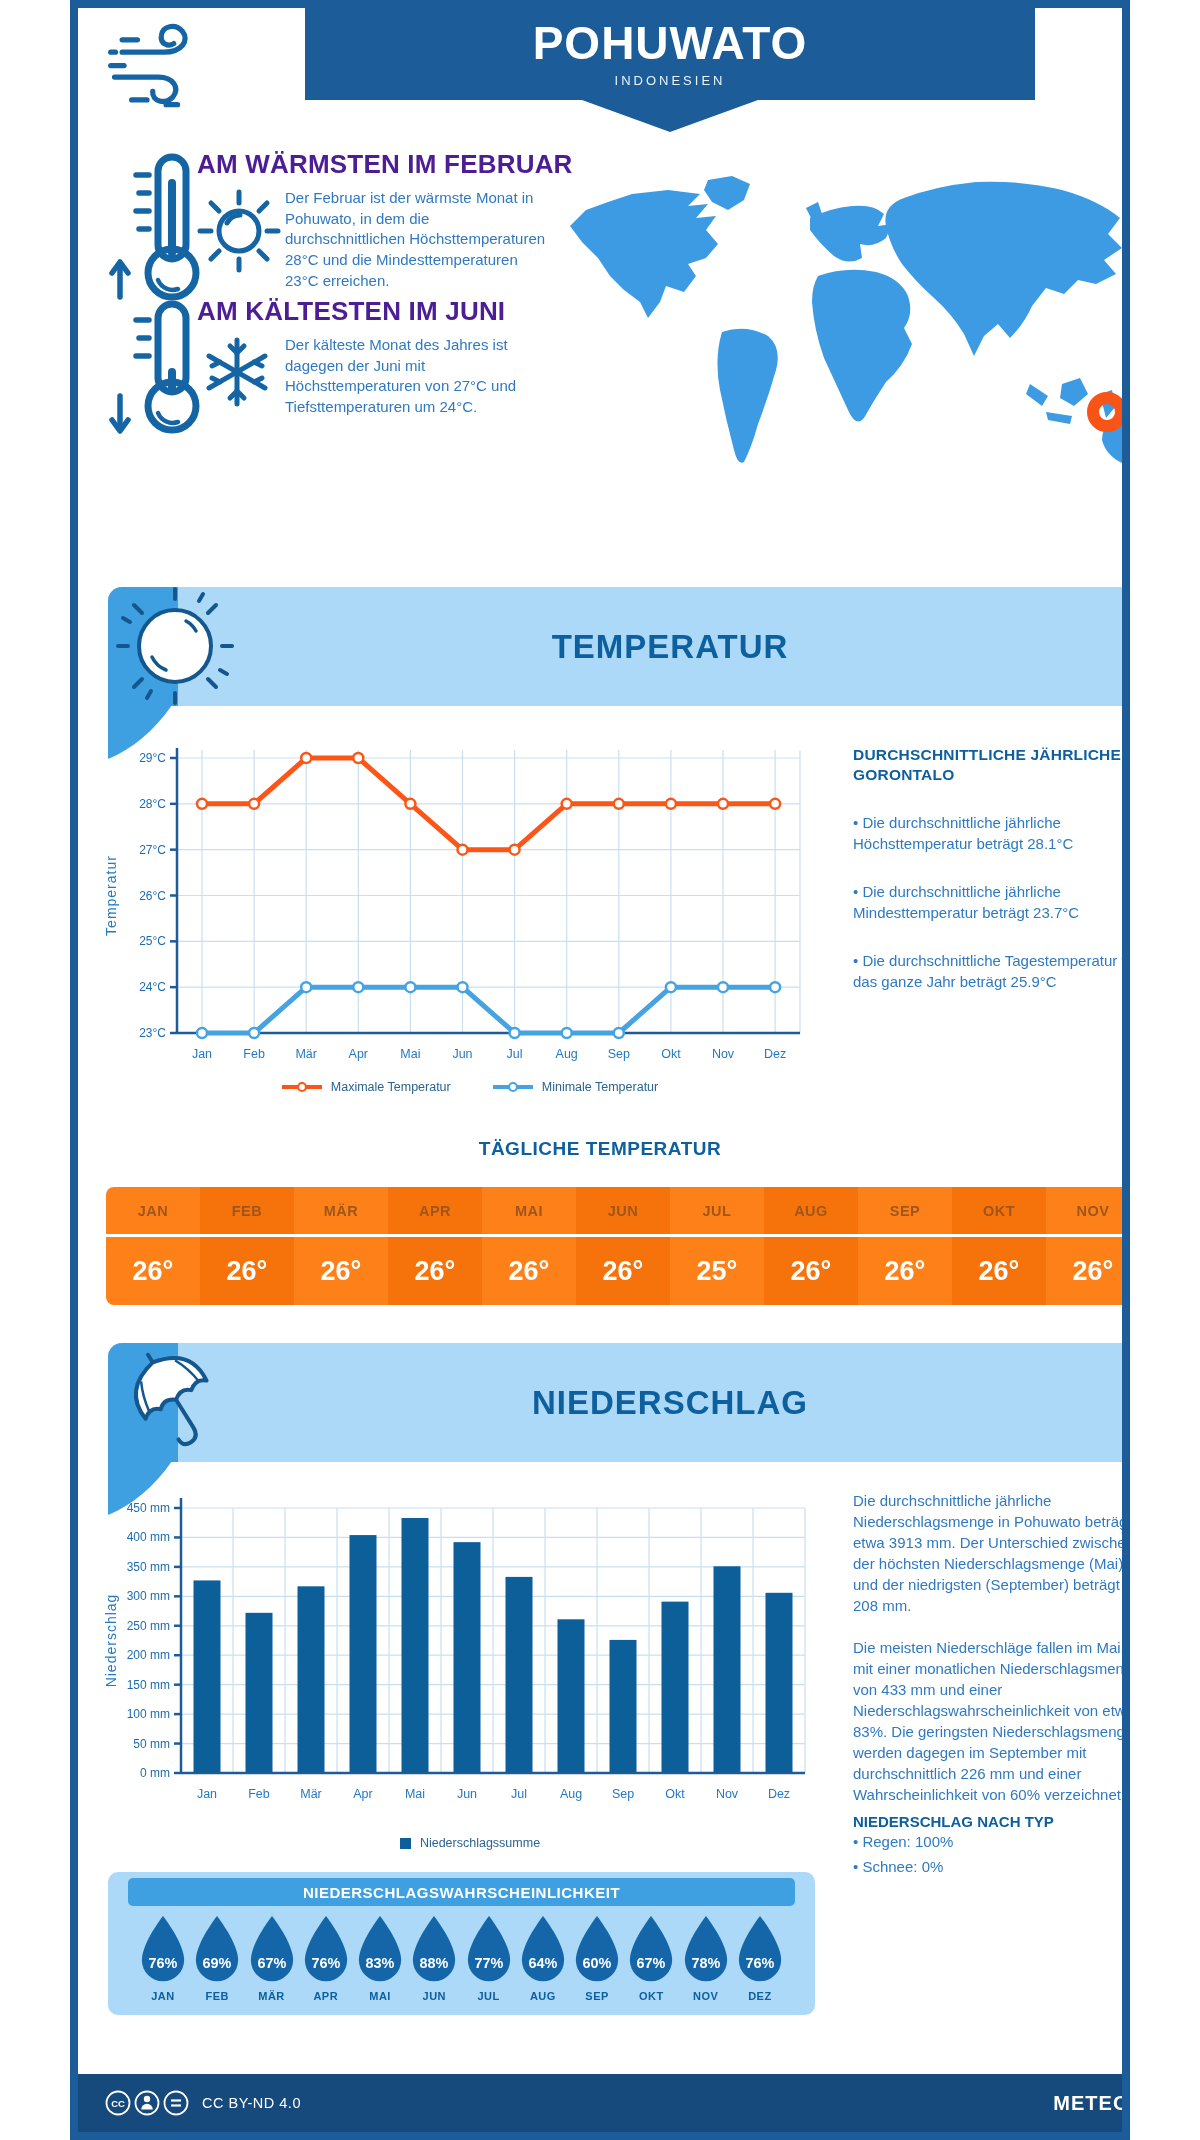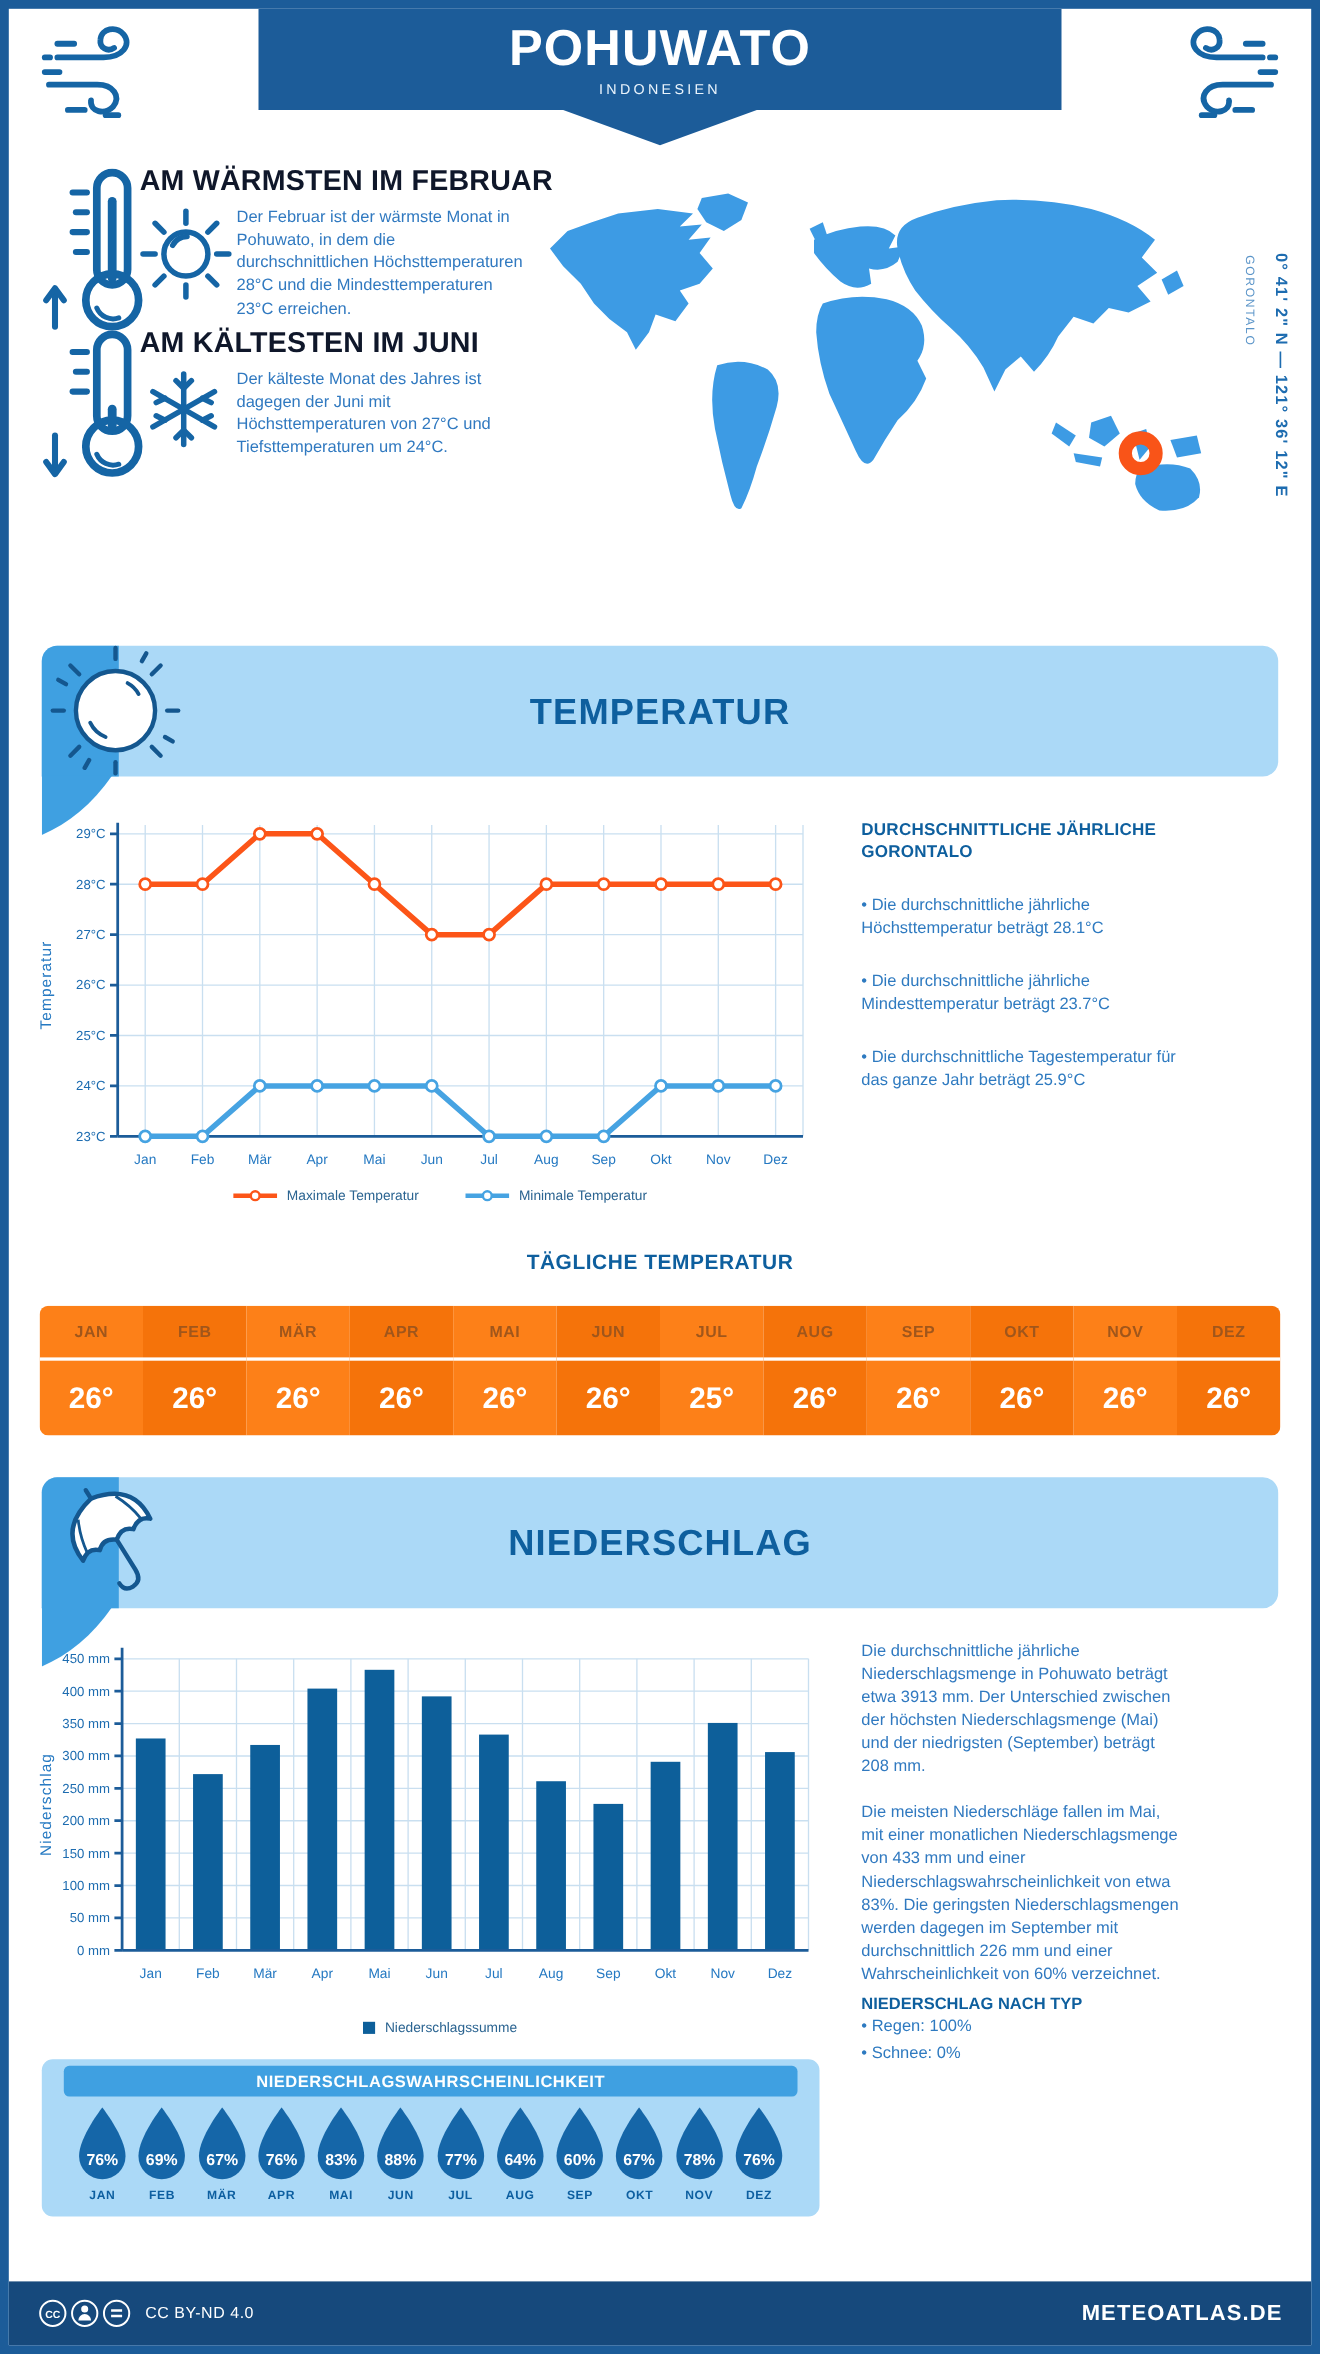--- a/index.html
+++ b/index.html
@@ -1,34 +1,34 @@
 <!DOCTYPE html>
 <html><head>
 <meta charset="utf-8">
 <style>
   html,body{margin:0;padding:0;background:#fff;}
   *{box-sizing:border-box;}
   .page{
-    position:relative;width:1200px;height:2140px;margin:0 auto;
+    position:relative;width:1060px;height:2140px;margin:0 auto;
     background:#ffffff;border:8px solid #1c5c99;overflow:hidden;
     font-family:"Liberation Sans","DejaVu Sans",sans-serif;
   }
   
   .hdr-band{position:absolute;left:227px;top:0;width:730px;height:92px;background:#1c5c99;
     display:flex;flex-direction:column;align-items:center;justify-content:center;}
   .hdr-title{color:#fff;font-size:46px;font-weight:bold;letter-spacing:1px;line-height:1;}
   .hdr-sub{color:#e8f3fc;font-size:13px;letter-spacing:3px;margin-top:7px;}
   .hdr-chevron{position:absolute;left:504px;top:92px;width:0;height:0;
     border-left:88px solid transparent;border-right:88px solid transparent;border-top:32px solid #1c5c99;}
   .wind{position:absolute;top:6px;width:135px;height:105px;}
   .wind.left{left:22px;}
   .wind.right{left:1027px;transform:scaleX(-1);}
   
   .fact-icon{position:absolute;left:28px;width:175px;}
-  .fact-head{position:absolute;left:119px;width:420px;font-size:26px;font-weight:bold;color:#0f172a;letter-spacing:.2px;}
+  .fact-head{position:absolute;left:119px;width:420px;font-size:26px;font-weight:bold;color:#4c1d95;letter-spacing:.2px;}
   .fact-body{position:absolute;left:207px;width:268px;font-size:15px;line-height:1.38;color:#3079c0;}
   
   .worldmap{position:absolute;left:482px;top:158px;width:610px;height:310px;}
   .coords{position:absolute;left:1148px;top:222px;writing-mode:vertical-rl;
     font-size:15px;font-weight:bold;color:#1d6cb0;letter-spacing:1px;}
   .region{position:absolute;left:1122px;top:224px;writing-mode:vertical-rl;
     font-size:11px;color:#5a94c8;letter-spacing:1.5px;}
   
   .banner{position:absolute;left:30px;width:1124px;height:119px;background:#abd9f7;
     border-radius:14px 14px 14px 0;display:flex;align-items:center;justify-content:center;}

